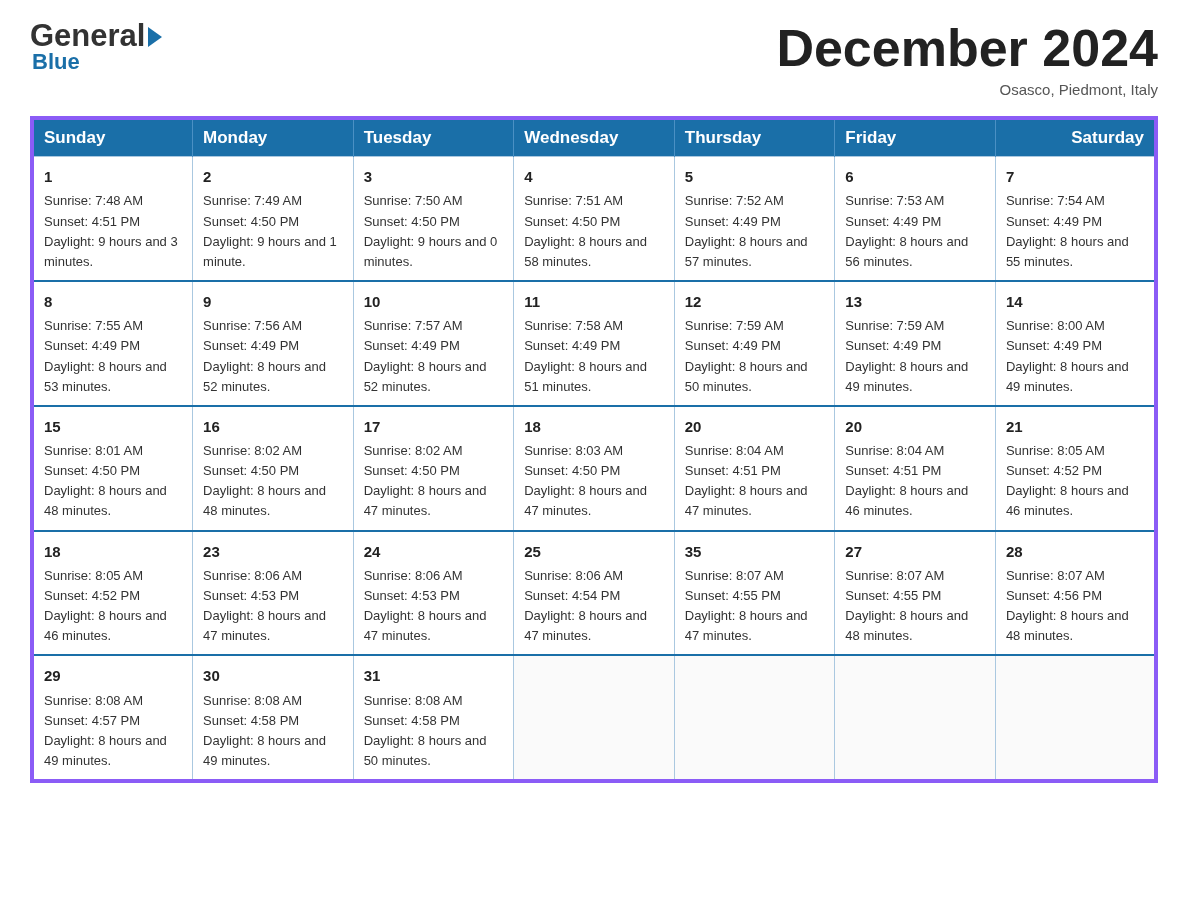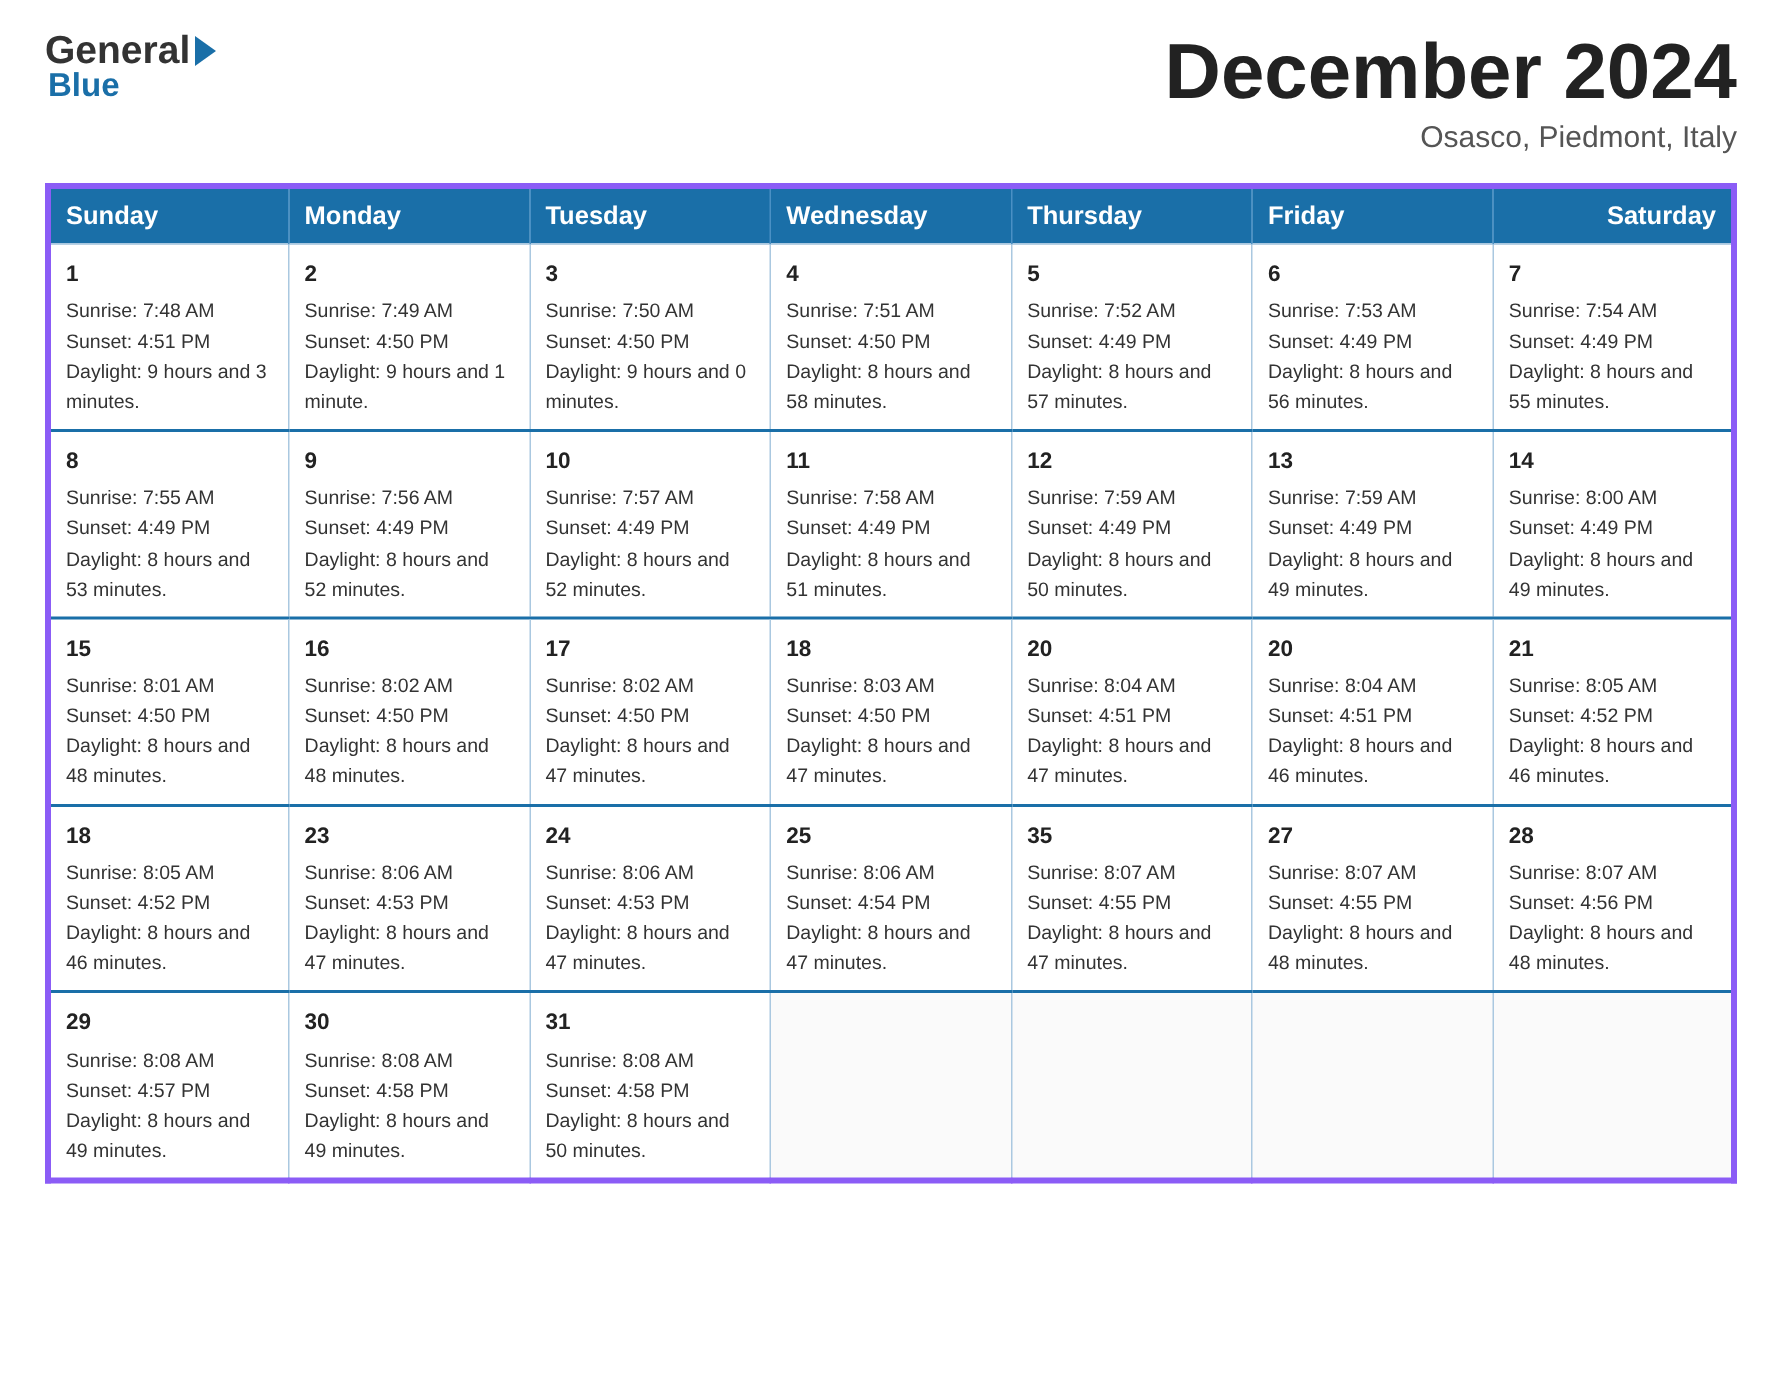--- a/index.html
+++ b/index.html
@@ -18,21 +18,21 @@
       margin-bottom: 18px;
     }
     .logo {
       display: flex;
       flex-direction: column;
       align-items: flex-start;
     }
     .logo-top {
       display: flex;
       align-items: center;
-      font-size: 26px;
+      font-size: 31px;
       font-weight: bold;
       color: #333;
       line-height: 1;
     }
     .logo-general { color: #333; }
     .logo-arrow {
       width: 0;
       height: 0;
       border-left: 14px solid #1a6fa8;
       border-top: 10px solid transparent;
@@ -51,21 +51,21 @@
       text-align: right;
     }
     .month-title {
       font-size: 52px;
       font-weight: bold;
       color: #222;
       line-height: 1.1;
       margin-left: 48px;
     }
     .location {
-      font-size: 20px;
+      font-size: 15px;
       color: #555;
       margin-top: 4px;
     }
     .calendar-table {
       width: 100%;
       border-collapse: collapse;
       border: 4px solid #8b5cf6;
     }
     .calendar-table th {
       background-color: #1a6fa8;

